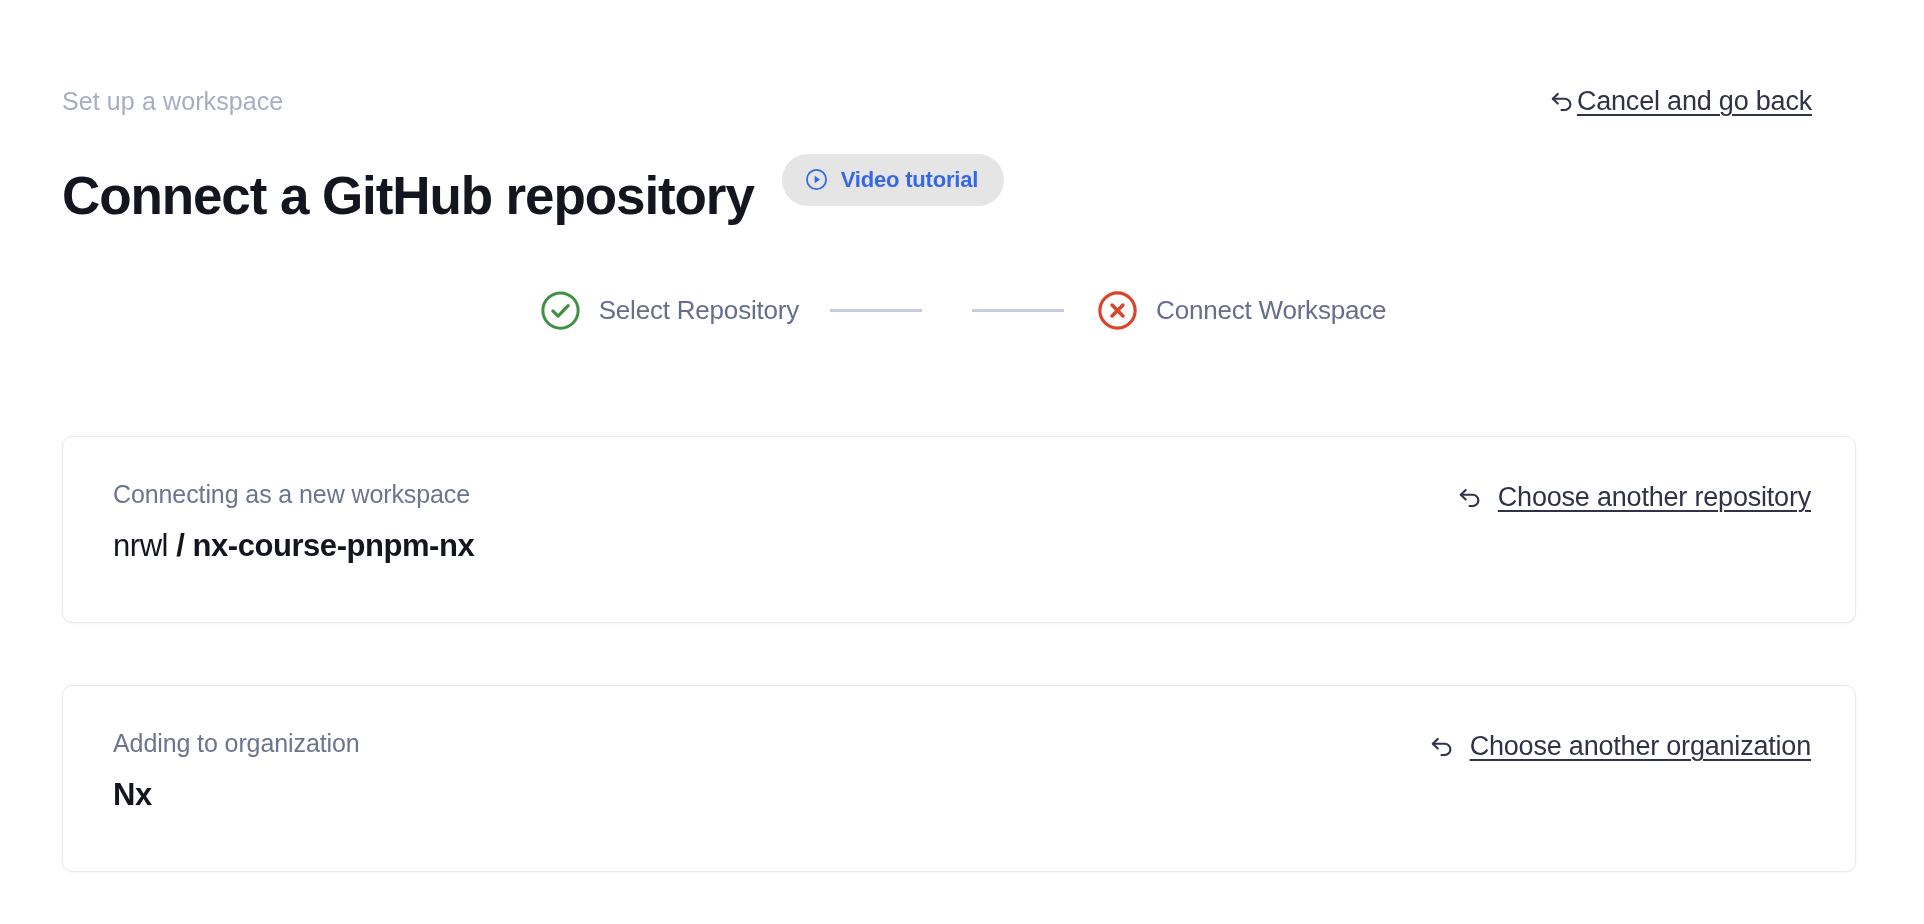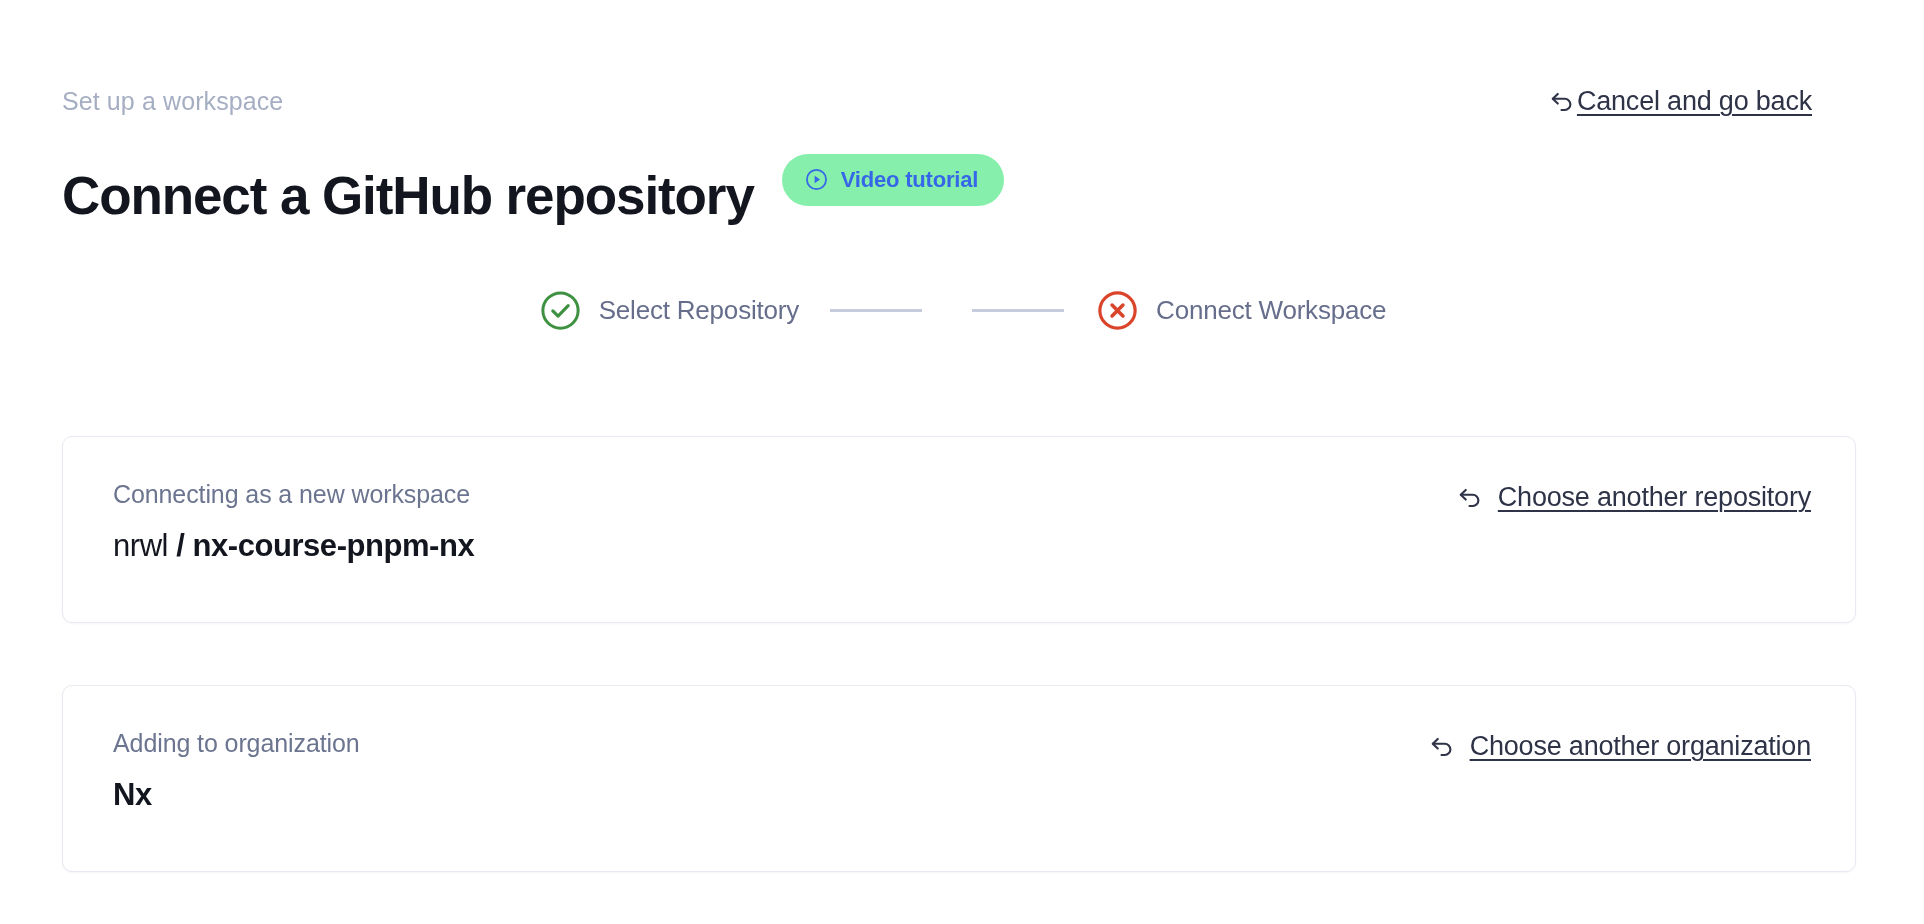--- a/index.html
+++ b/index.html
@@ -50,21 +50,21 @@
     color: #14161f;
     letter-spacing: -1.1px;
     white-space: nowrap;
     margin-top: 32px;
   }
 
   .video-badge {
     display: inline-flex;
     align-items: center;
     gap: 12px;
-    background: #86efac;
+    background: #e5e5e5;
     border-radius: 999px;
     padding: 13px 26px 13px 22px;
     cursor: pointer;
     border: none;
     white-space: nowrap;
   }
   .video-badge .label {
     font-size: 22px;
     font-weight: 700;
     color: #3667e8;

